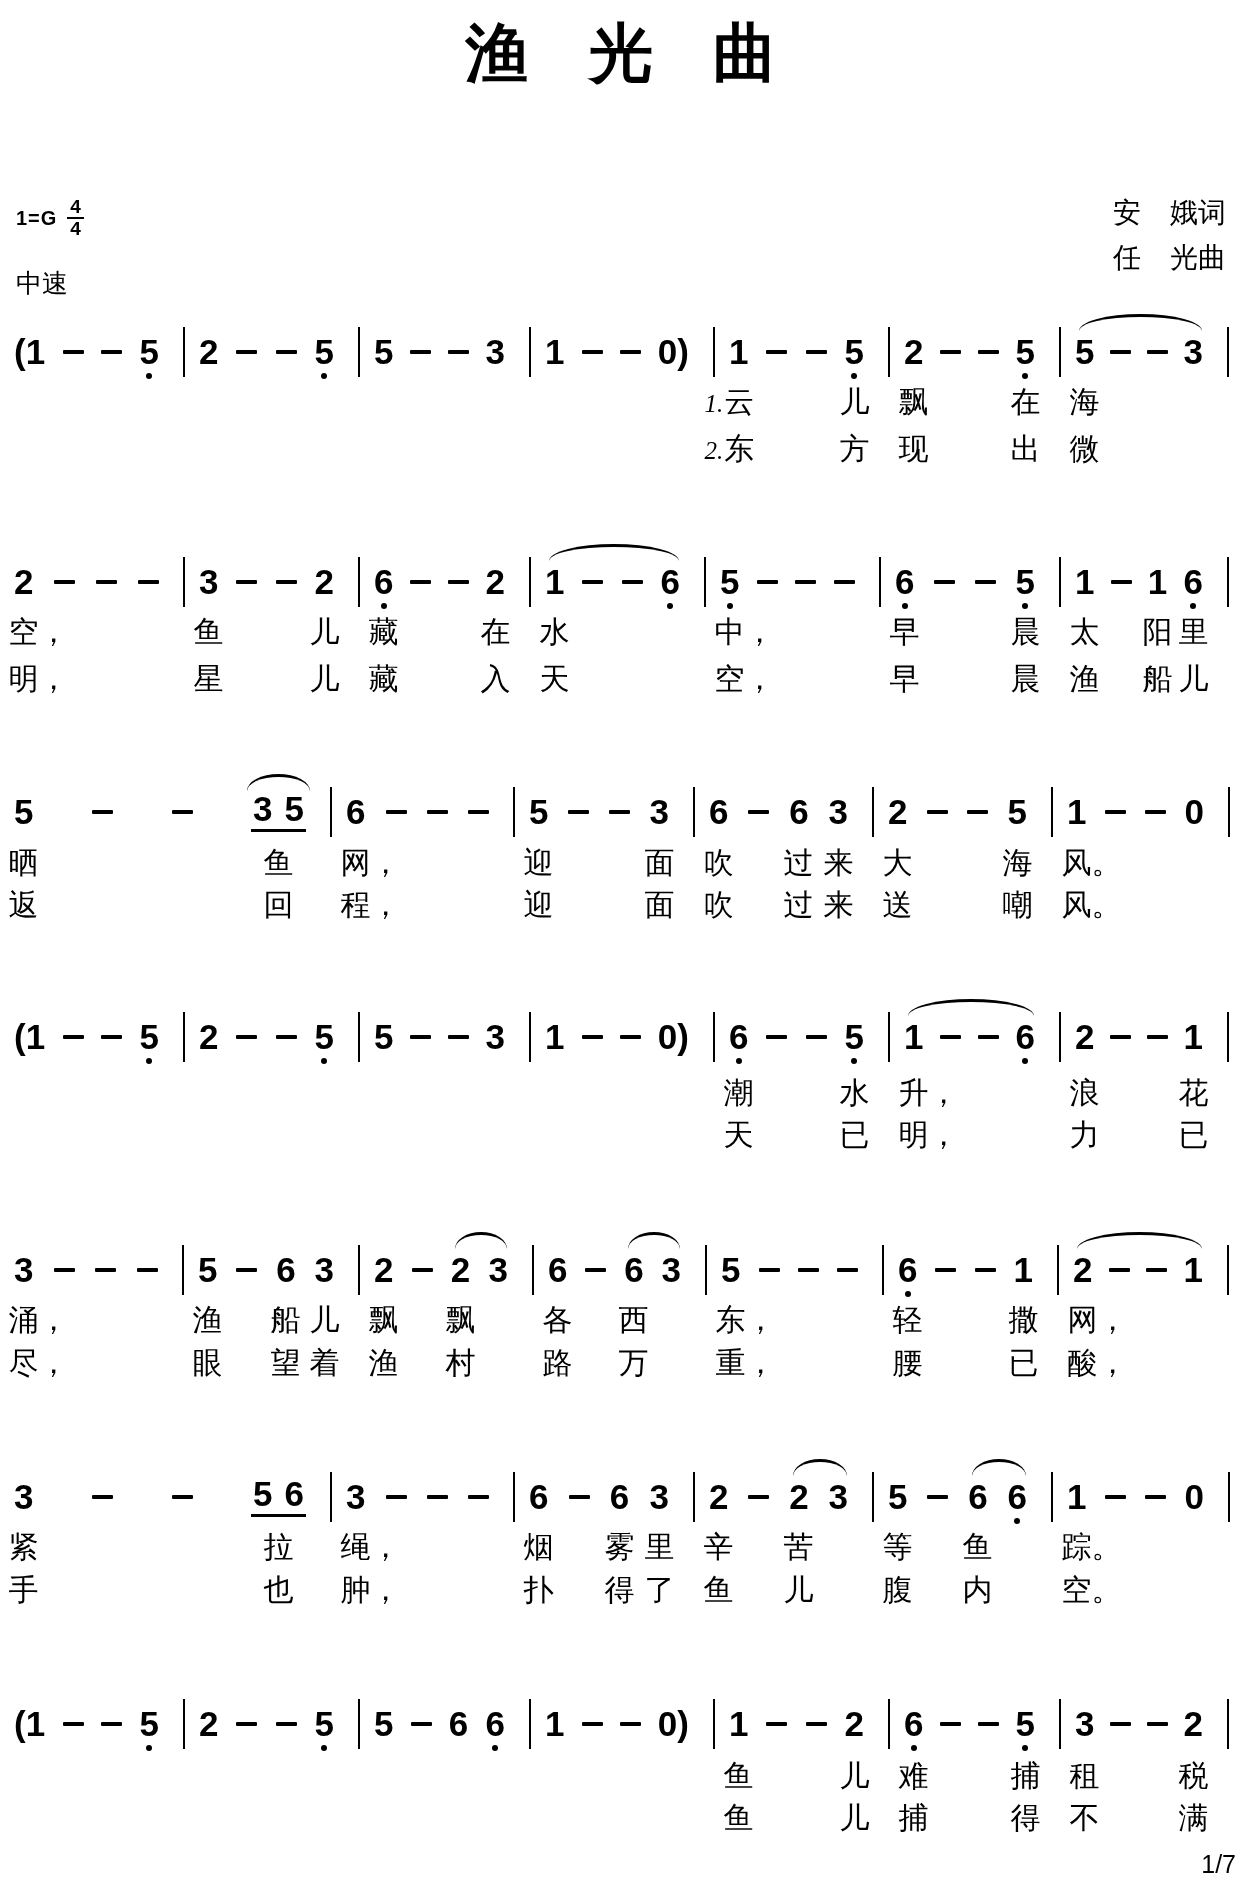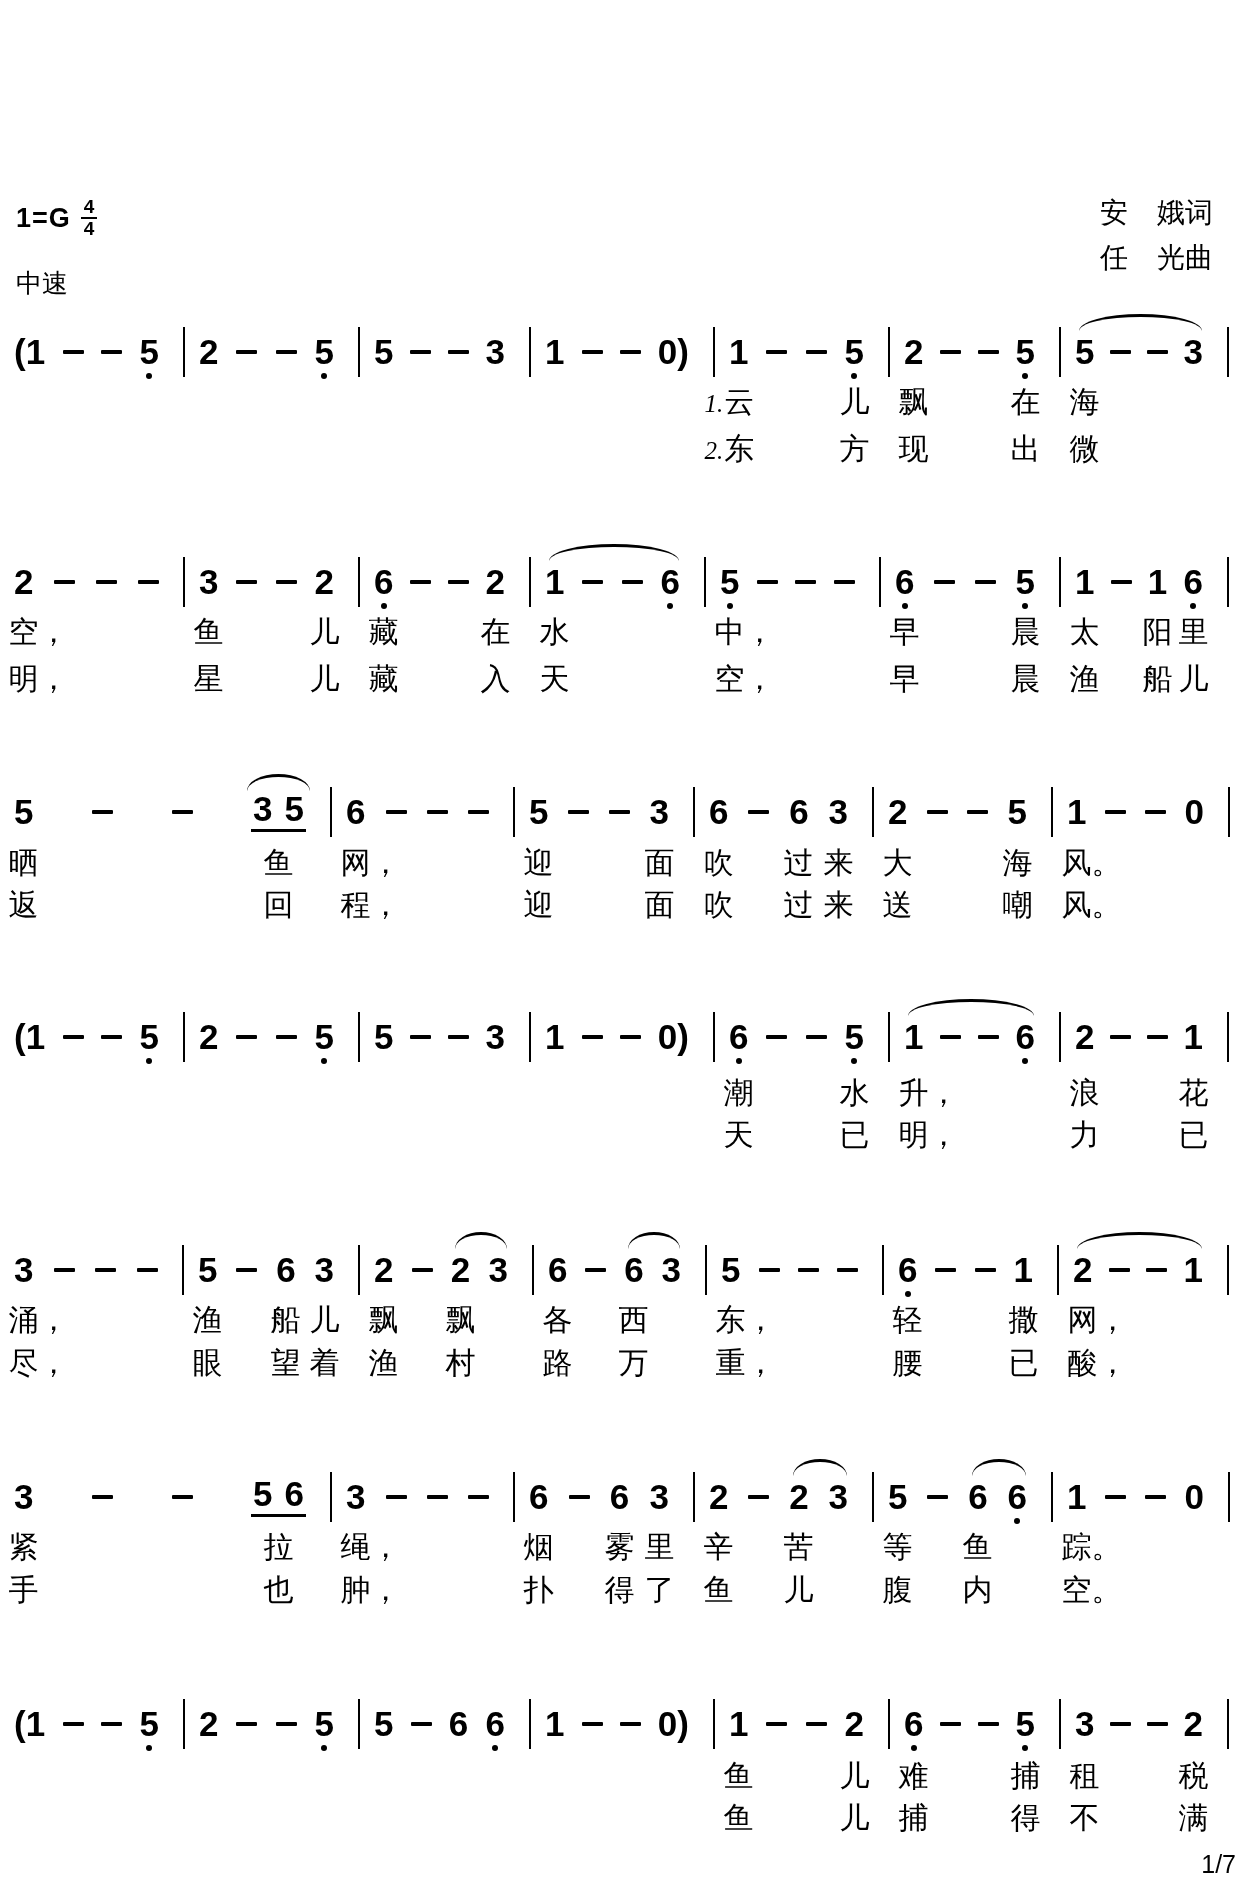--- a/index.html
+++ b/index.html
@@ -4,26 +4,26 @@
 <style>
   html,body{margin:0;padding:0;background:#e8e8e8}
   #page{position:relative;width:1242px;height:1891px;background:#ffffff;color:#000;
         font-family:"Liberation Sans",sans-serif;overflow:hidden;margin:0 auto}
   .title{position:absolute;top:10px;left:0;width:100%;text-align:center;
          font-size:64px;font-weight:700;word-spacing:42px;letter-spacing:0;
          font-family:"Liberation Sans",sans-serif}
   .subtitle{position:absolute;top:98px;left:0;width:100%;text-align:center;
             font-size:31px;font-family:"Liberation Serif",serif}
   .keysig{position:absolute;left:16px;top:196px;display:flex;align-items:center;height:44px}
-  .keysig .klabel{font-size:27px;font-weight:700;letter-spacing:1px}
+  .keysig .klabel{font-size:20px;font-weight:700;letter-spacing:1px}
   .fraction{display:inline-block;margin-left:10px;text-align:center;font-weight:700;
             font-size:19px;line-height:1.05}
   .fraction .ft{display:block;border-bottom:2px solid #000;padding:0 3px}
   .fraction .fb{display:block}
-  .credit{position:absolute;right:29px;font-size:28px;font-family:"Liberation Serif",serif;
+  .credit{position:absolute;right:16px;font-size:28px;font-family:"Liberation Serif",serif;
           word-spacing:22px;white-space:nowrap}
   #lyricist{top:194px}
   #composer{top:239px}
   .tempo{position:absolute;left:16px;top:266px;font-size:26px}
   .pagenum{position:absolute;right:6px;top:1850px;font-size:25px}
   .system{position:absolute;left:0;width:1242px;height:40px}
   .measure{position:absolute;top:0;height:40px;display:flex;justify-content:space-between;
            align-items:center;box-sizing:border-box}
   .note{position:relative;display:inline-block;font-size:35px;font-weight:700;
         line-height:40px;flex:none;font-family:"Liberation Sans",sans-serif}
@@ -39,20 +39,21 @@
   .syl{position:absolute;white-space:nowrap;font-family:"Liberation Serif",serif;
        font-size:30px;line-height:30px}
   .syl .pre{display:inline-block;font-style:italic;font-size:25px;margin-right:1px}
   .syl .main{display:inline-block}
   .syl .post{display:inline-block}
 </style>
 </head>
 <body>
 
 <div id="page">
+  <div class="title">渔 光 曲</div>
   <div class="keysig">
     <span class="klabel">1=G</span>
     <span class="fraction">
       <span class="ft">4</span>
       <span class="fb">4</span>
     </span>
   </div>
   <div class="credit" id="lyricist">安 娥词</div>
   <div class="credit" id="composer">任 光曲</div>
   <div class="tempo">中速</div>

